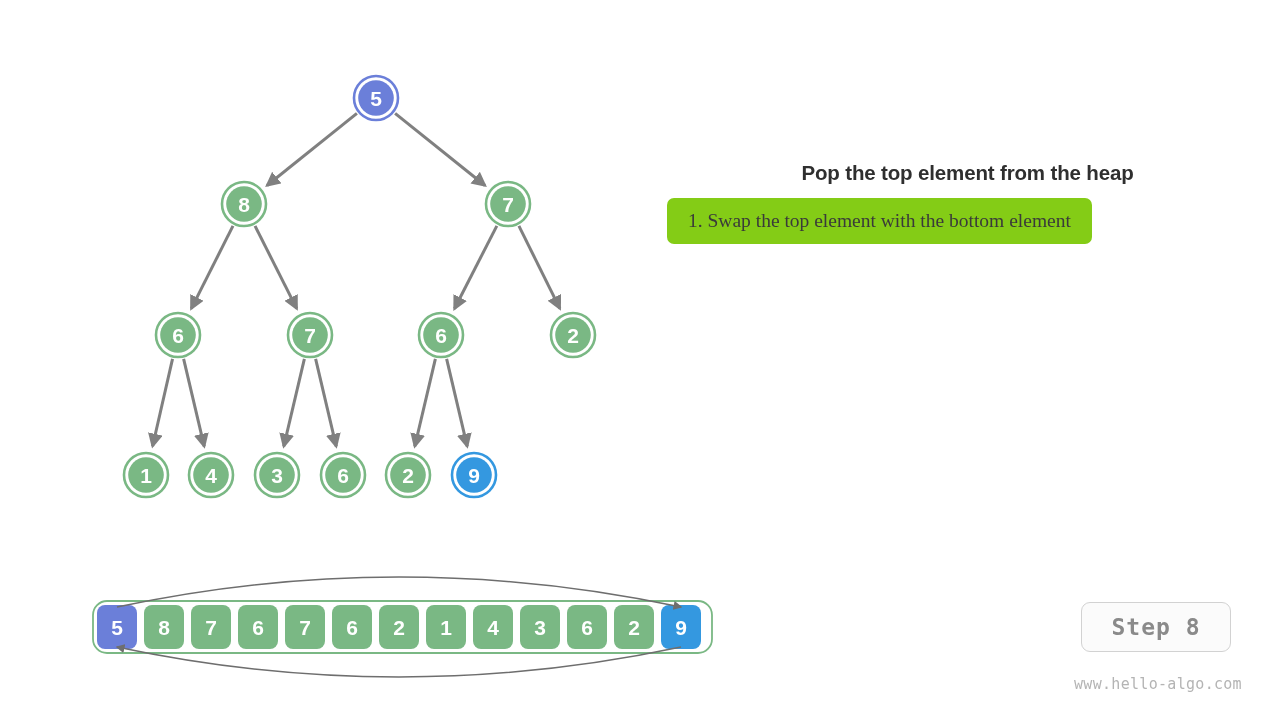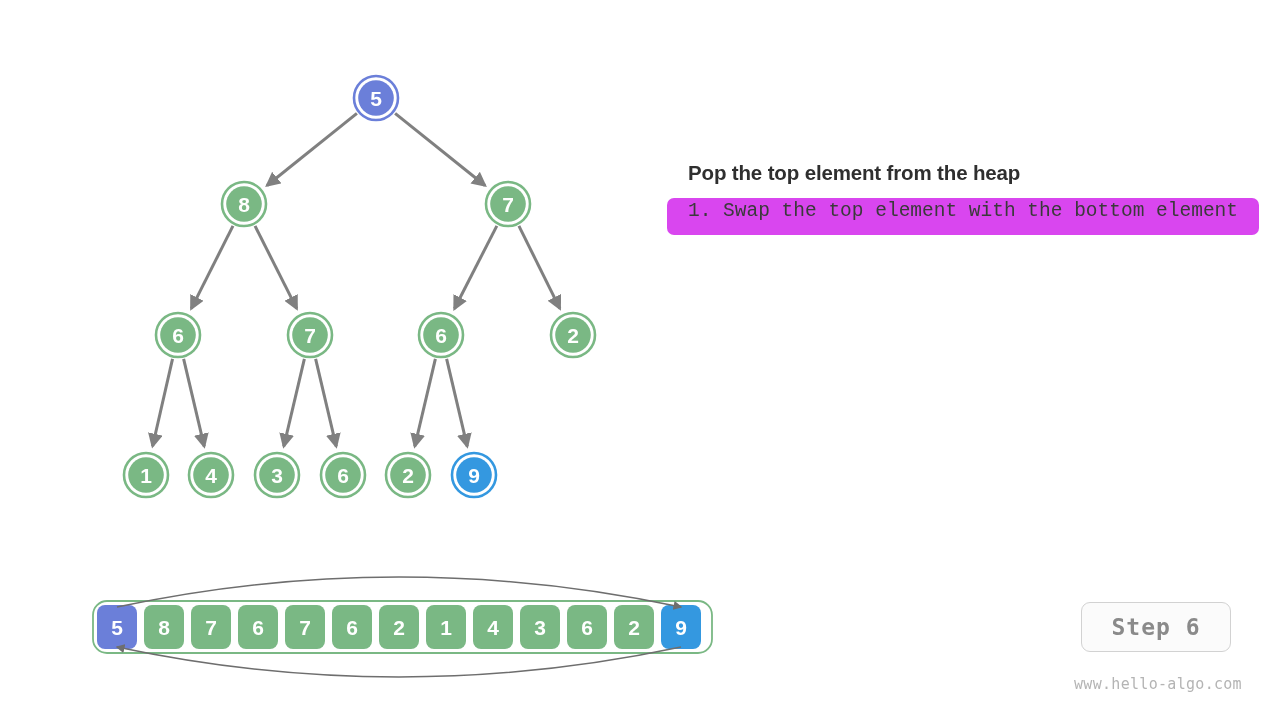--- a/index.html
+++ b/index.html
@@ -55,26 +55,27 @@
   }
   #panel-title {
     font-family: "Liberation Sans", sans-serif;
     font-size: 20.5px;
     font-weight: bold;
     color: #2f2f2f;
     letter-spacing: -0.15px;
     padding-left: 21px;
     margin: 0 0 12px 0;
     line-height: 1.25;
+    text-align: center;
   }
   #panel-step {
-    background: #d946ef;
+    background: #84cc16;
     border-radius: 7px;
-    padding: 2px 21px 12px 21px;
-    font-family: Liberation Mono, monospace;
+    padding: 11px 21px 12px 21px;
+    font-family: Liberation Serif, serif;
     font-size: 19.5px;
     color: #3a3a3a;
     line-height: 1.2;
     display: inline-block;
     white-space: nowrap;
   }
   
   #step-badge {
     position: absolute;
     left: 1081px;
@@ -276,18 +277,18 @@
         <path d="M 681 647 Q 399 707 117 647" fill="none" stroke="#6e6e6e" stroke-width="1.5" marker-end="url(#arrowhead-thin)"></path>
       </g>
   </svg>
 
   <div id="panel">
     <div id="panel-title">Pop the top element from the heap</div>
     <div id="panel-step">1. Swap the top element with the bottom element</div>
   </div>
 
   <div id="step-badge">
-    <span id="step-badge-text">Step 6</span>
+    <span id="step-badge-text">Step 8</span>
   </div>
 
   <div id="watermark">www.hello-algo.com</div>
 
 </div>
 
 </body></html>

